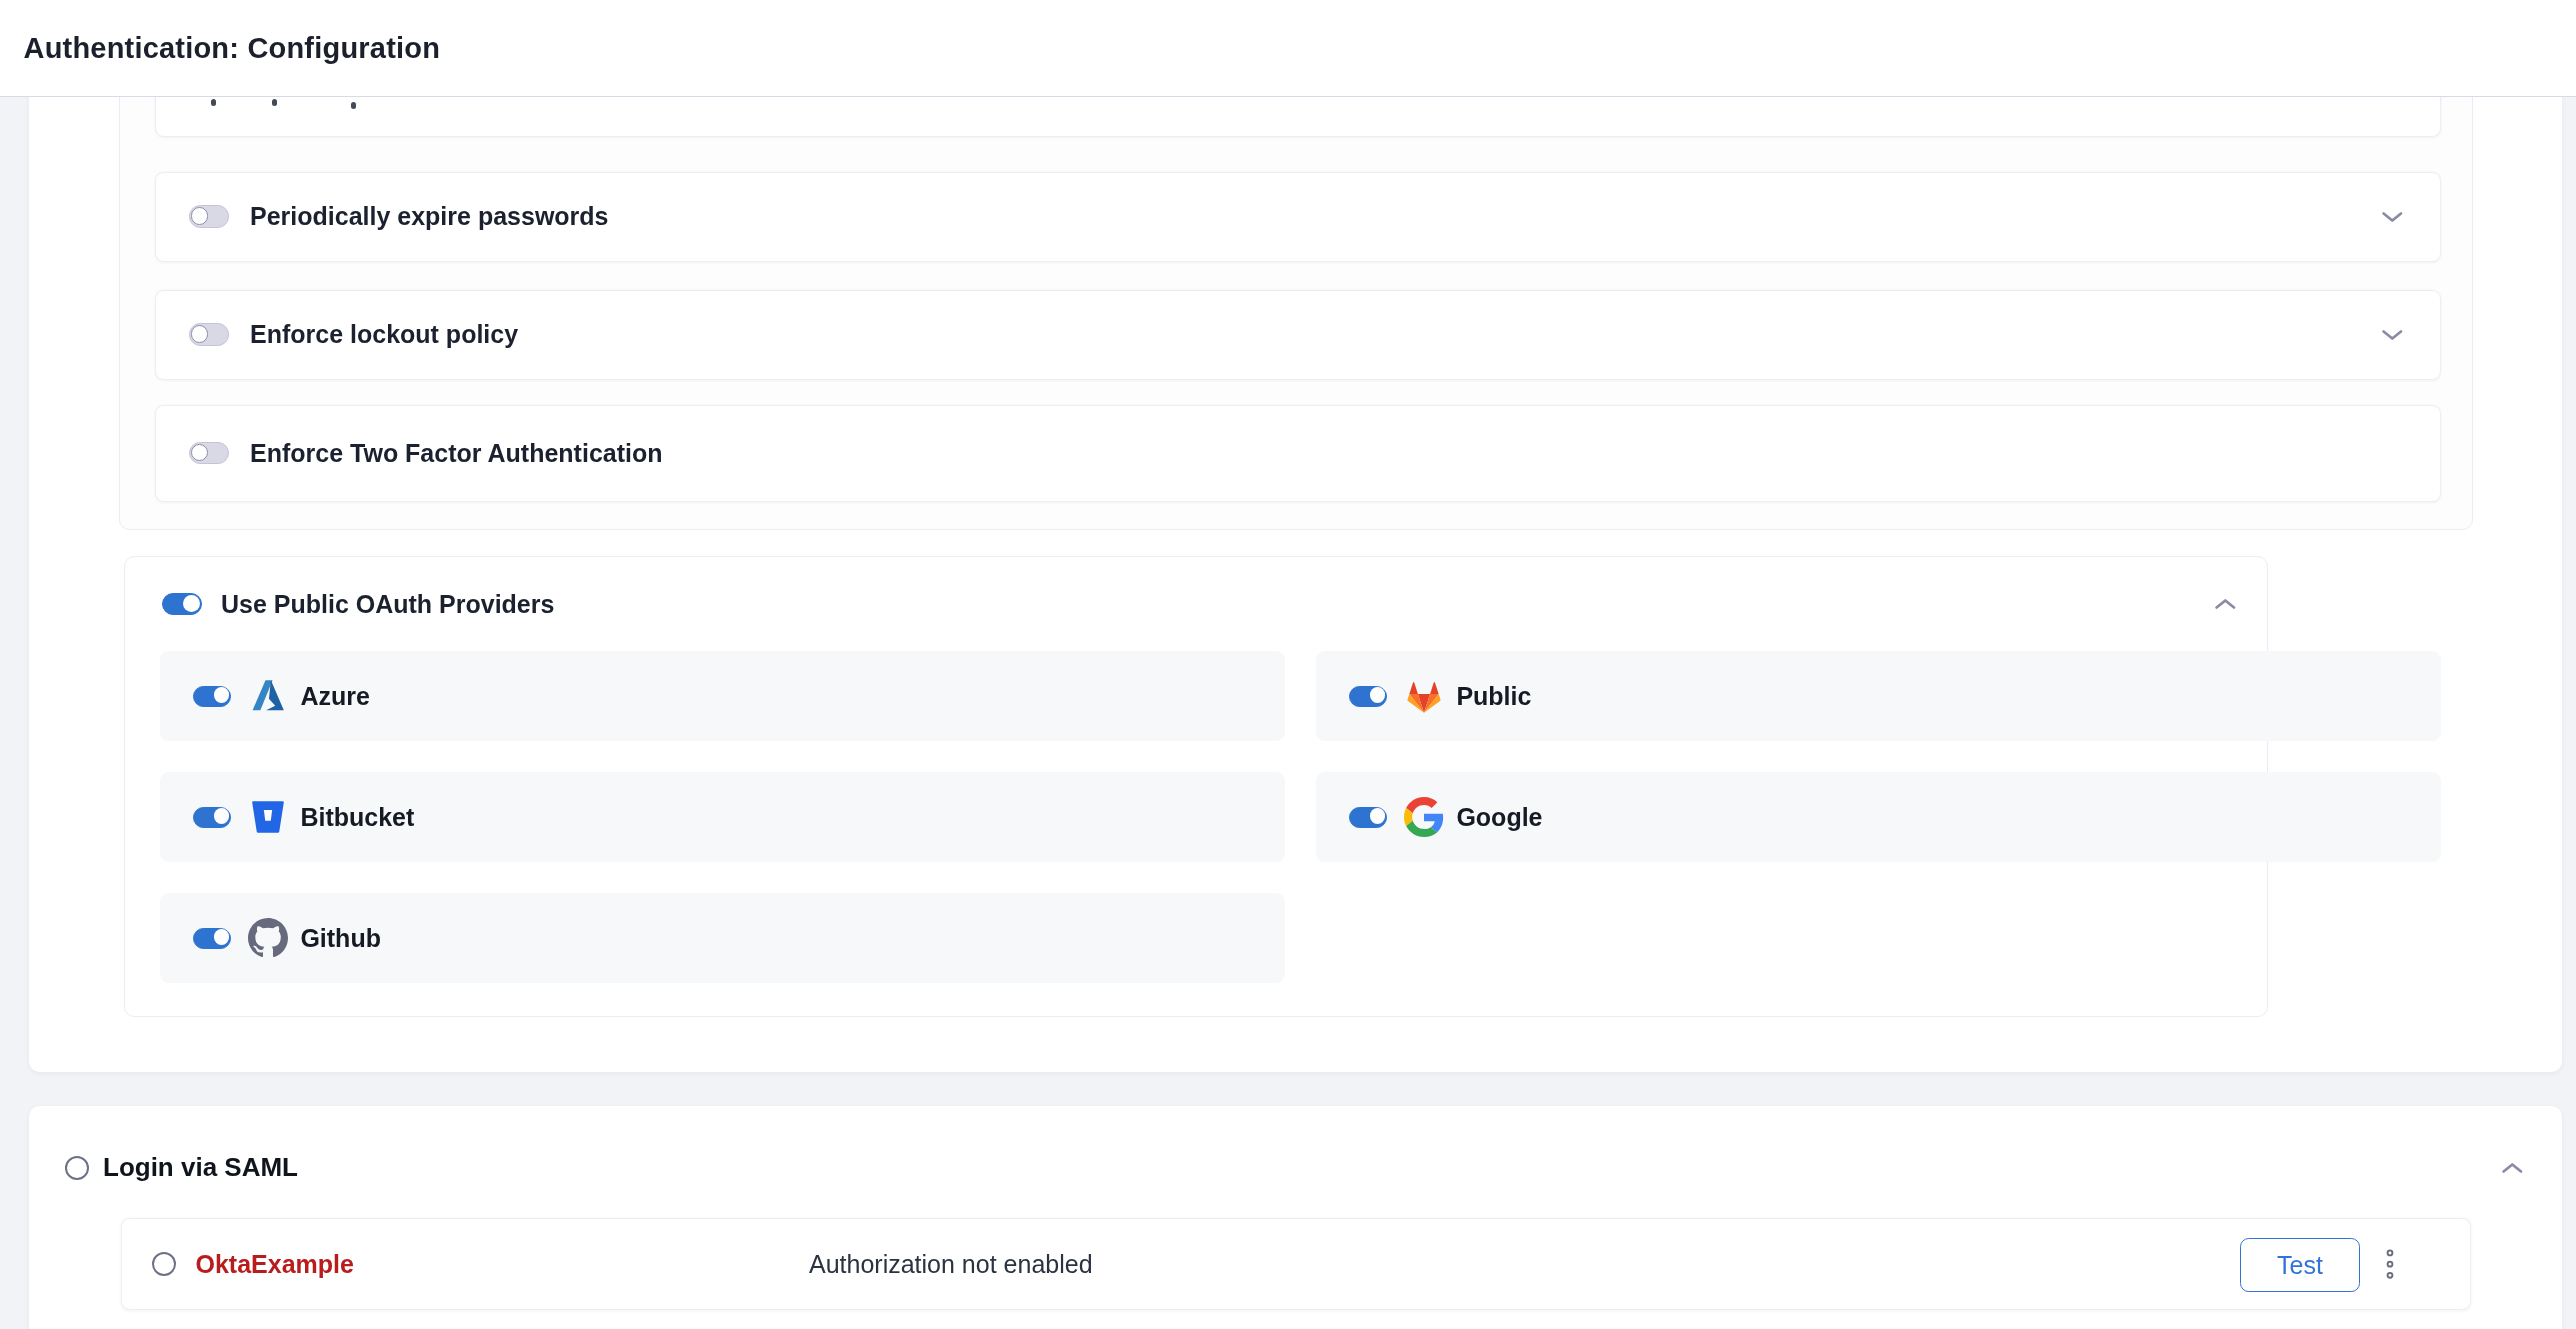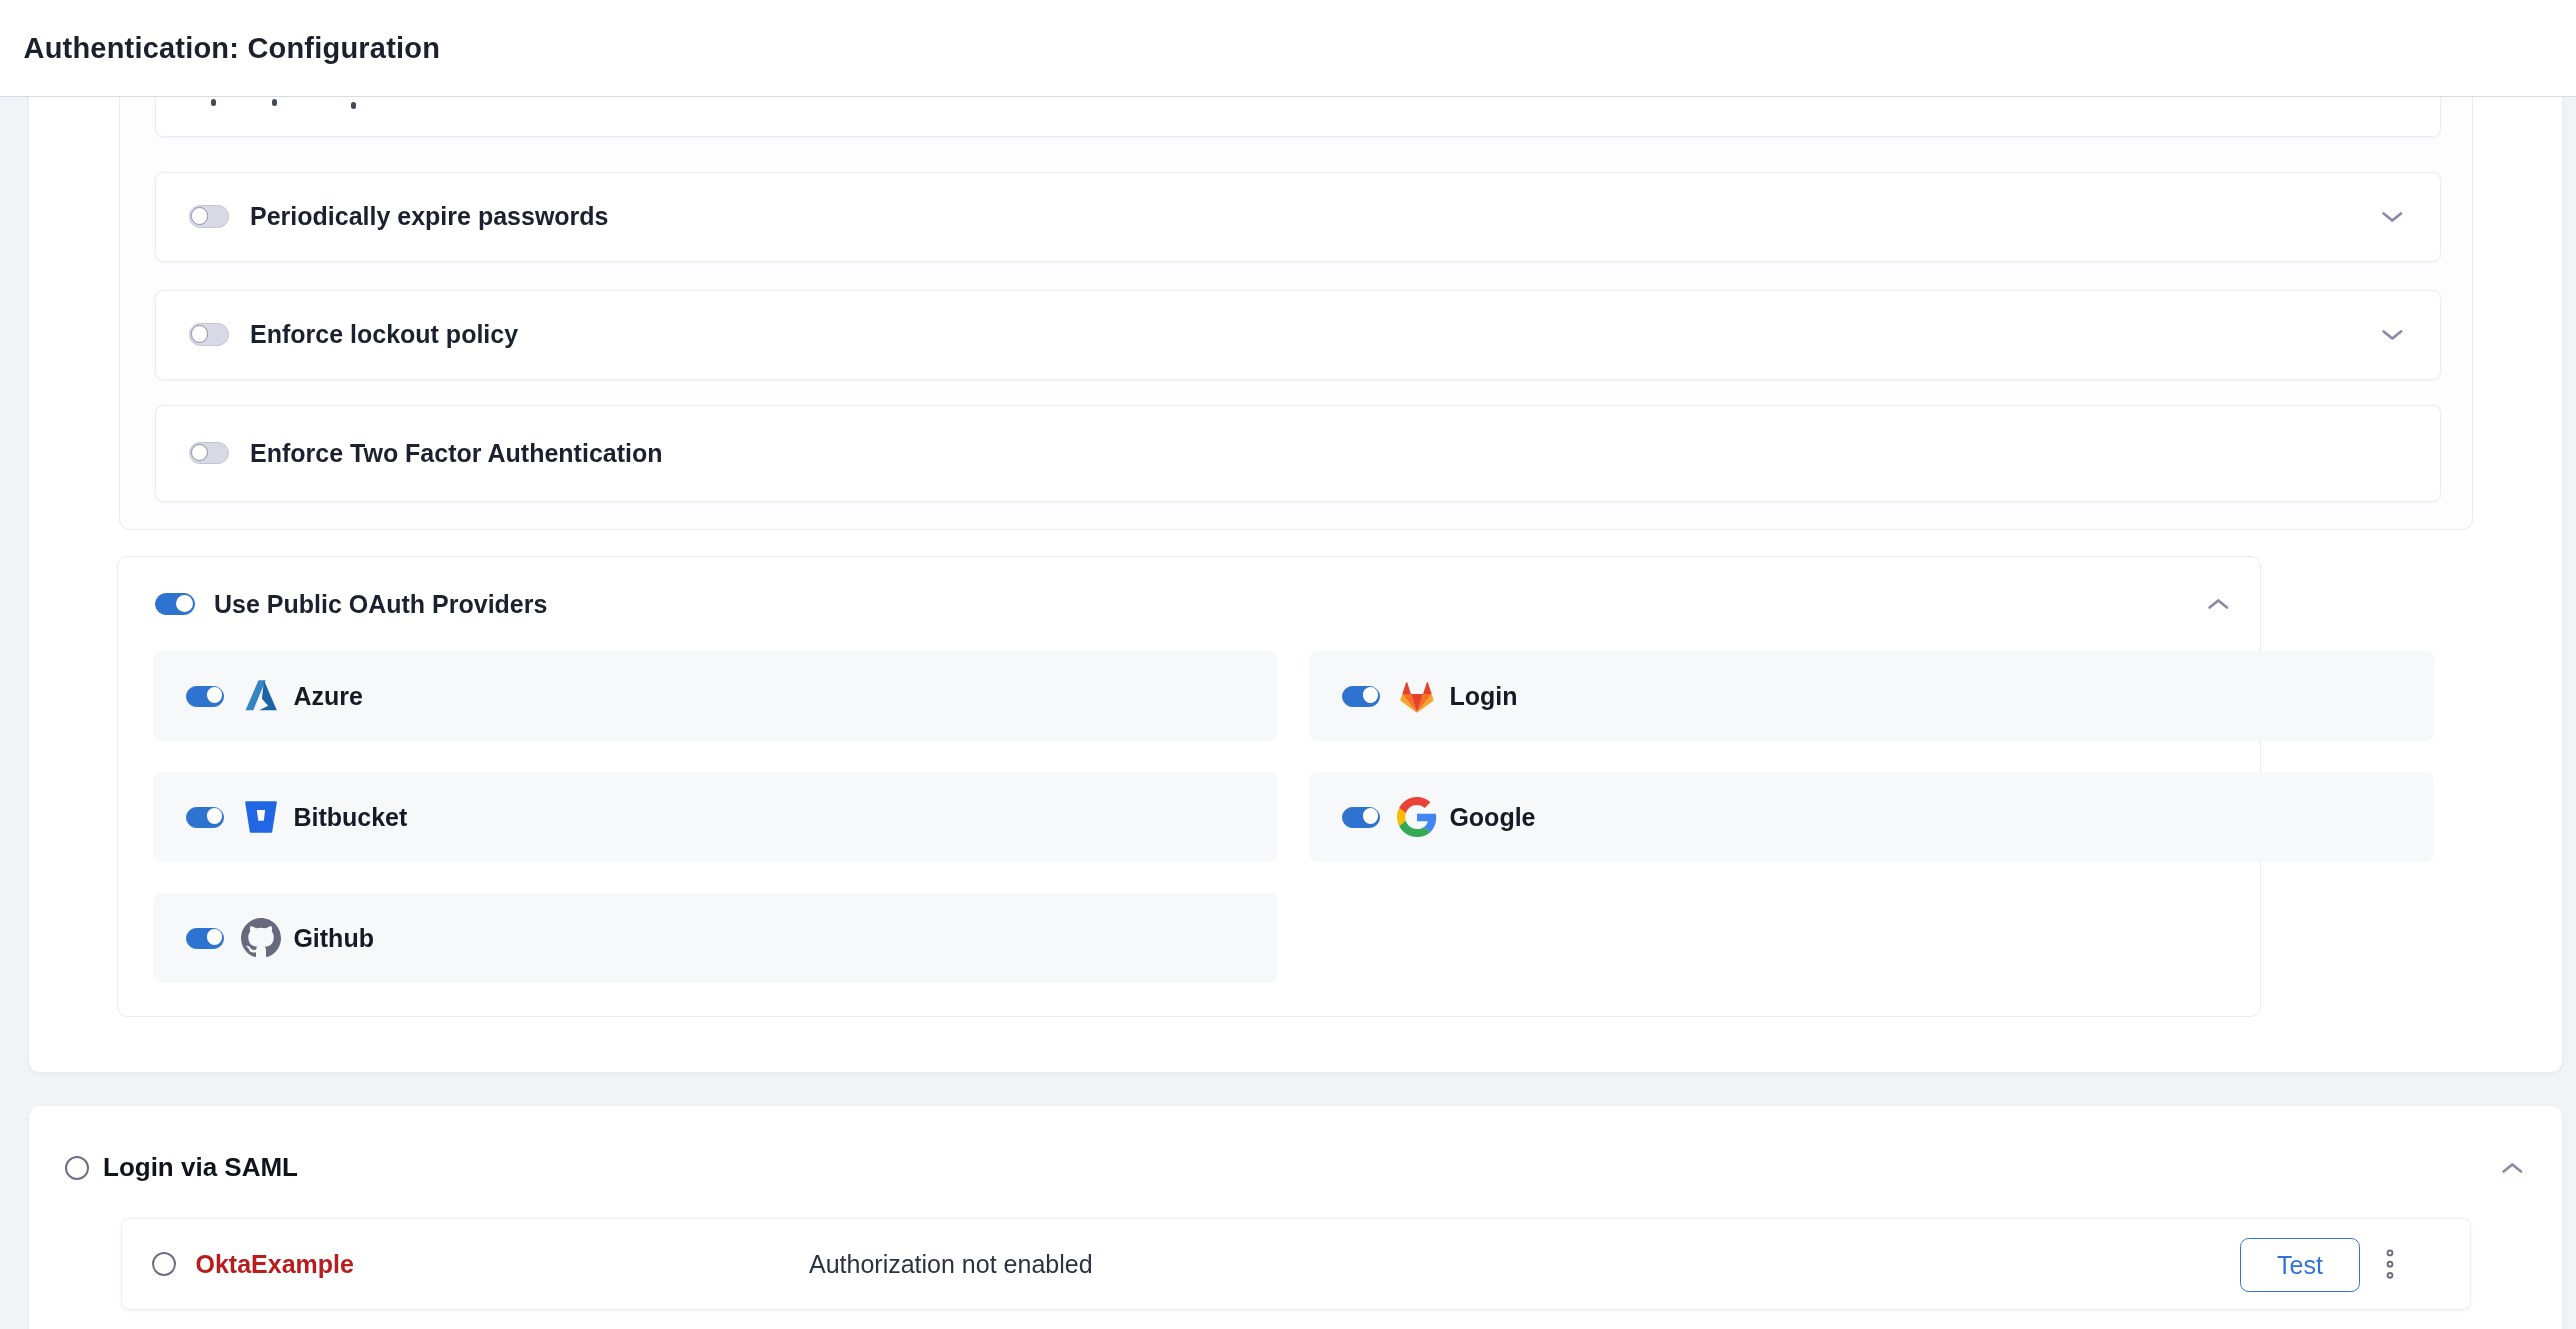--- a/index.html
+++ b/index.html
@@ -12,21 +12,21 @@
     border-bottom:1.7px solid #d8dae6; z-index:10; display:flex; align-items:center; }
   .pageheader h1 { font-size:29px; font-weight:700; color:#1b202c; padding-left:23.5px; letter-spacing:0.2px; }
 
   
   .panel { position:absolute; background:#ffffff; border-radius:10.4px; box-shadow:0 1.7px 5.2px rgba(25,30,50,.05); }
   .p1 { left:29px; top:0px; width:2533px; height:1072px; }
   .p2 { left:29px; top:1106px; width:2533px; height:365px; }
 
   .cardset { position:absolute; background:#fdfdfe; border:1.7px solid #eaecf1; border-radius:10.4px; }
   .set-a { left:90px; top:8.7px; width:2354px; height:521px; }
-  .set-b { left:88px; top:556px; width:2144px; height:461px; background:#ffffff; }
+  .set-b { left:95px; top:556px; width:2144px; height:461px; background:#ffffff; }
 
   
   .sec-row { position:absolute; left:35px; width:2286px; height:90px; background:#ffffff;
     border:1.7px solid #edeef3; border-radius:8.7px; box-shadow:0 0.9px 2.6px rgba(25,30,50,.05);
     display:flex; align-items:center; padding-left:33px; overflow:hidden; }
   .sec-row .lbl { margin-left:21px; font-size:25px; font-weight:600; color:#1b212e; }
   .sec-row .chev { position:absolute; right:36px; top:50%; margin-top:-7px; }
   .clipped { top:37px; }
   .frag { position:absolute; width:5.2px; height:7.8px; background:#454a58; border-radius:2.6px; }
 
@@ -153,21 +153,21 @@
               <span class="knob"></span>
             </span>
     <span class="picon">
               <svg viewBox="0 0 48 48">
                 <path fill="#e24329" d="M24 44 16.7 21.5h14.6z"></path>
                 <path fill="#fc6d26" d="M24 44 16.7 21.5H6.4zM24 44l7.3-22.5h10.3z"></path>
                 <path fill="#fca326" d="M6.4 21.5 4.2 28.3a1.5 1.5 0 0 0 .55 1.68L24 44zM41.6 21.5l2.2 6.8a1.5 1.5 0 0 1-.55 1.68L24 44z"></path>
                 <path fill="#e24329" d="M6.4 21.5h10.3L12.3 7.9c-.23-.7-1.22-.7-1.45 0zM41.6 21.5H31.3l4.4-13.6c.23-.7 1.22-.7 1.45 0z"></path>
               </svg>
             </span>
-    <span class="lbl">Login</span>
+    <span class="lbl">Public</span>
   </div>
 
   <div class="prov-row">
     <span class="toggle small on">
               <span class="knob"></span>
             </span>
     <span class="picon">
               <svg viewBox="0 0 48 48">
                 <path fill="#2166e5" stroke="#2166e5" stroke-width="3" stroke-linejoin="round" d="M6.5 6.5h35L36 41.5H12z"></path>
                 <path fill="#ffffff" d="M19 15.5h10l-1.7 13h-6.6z"></path>

